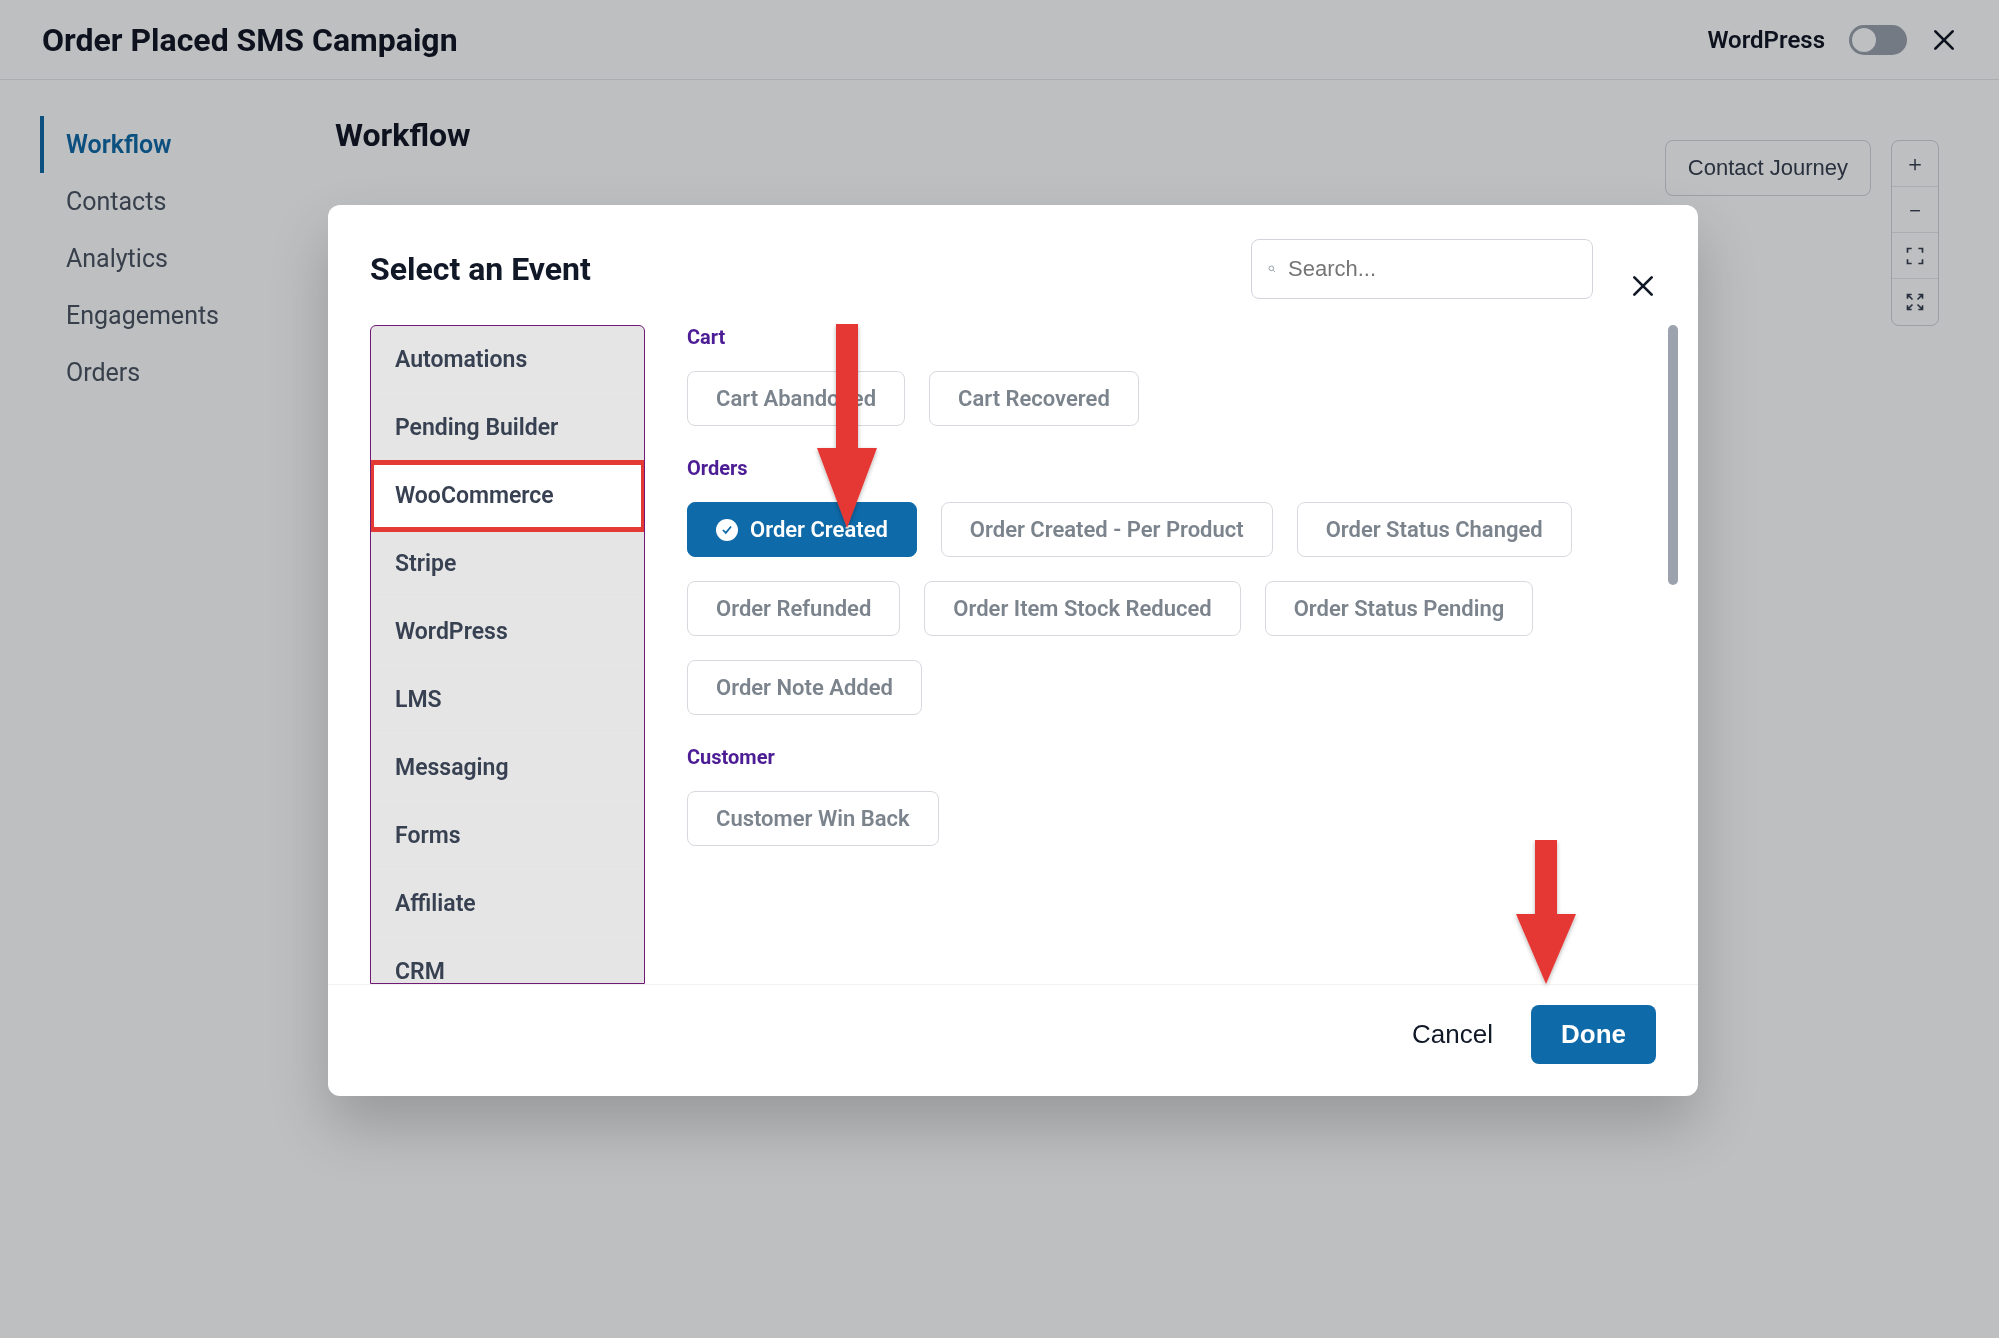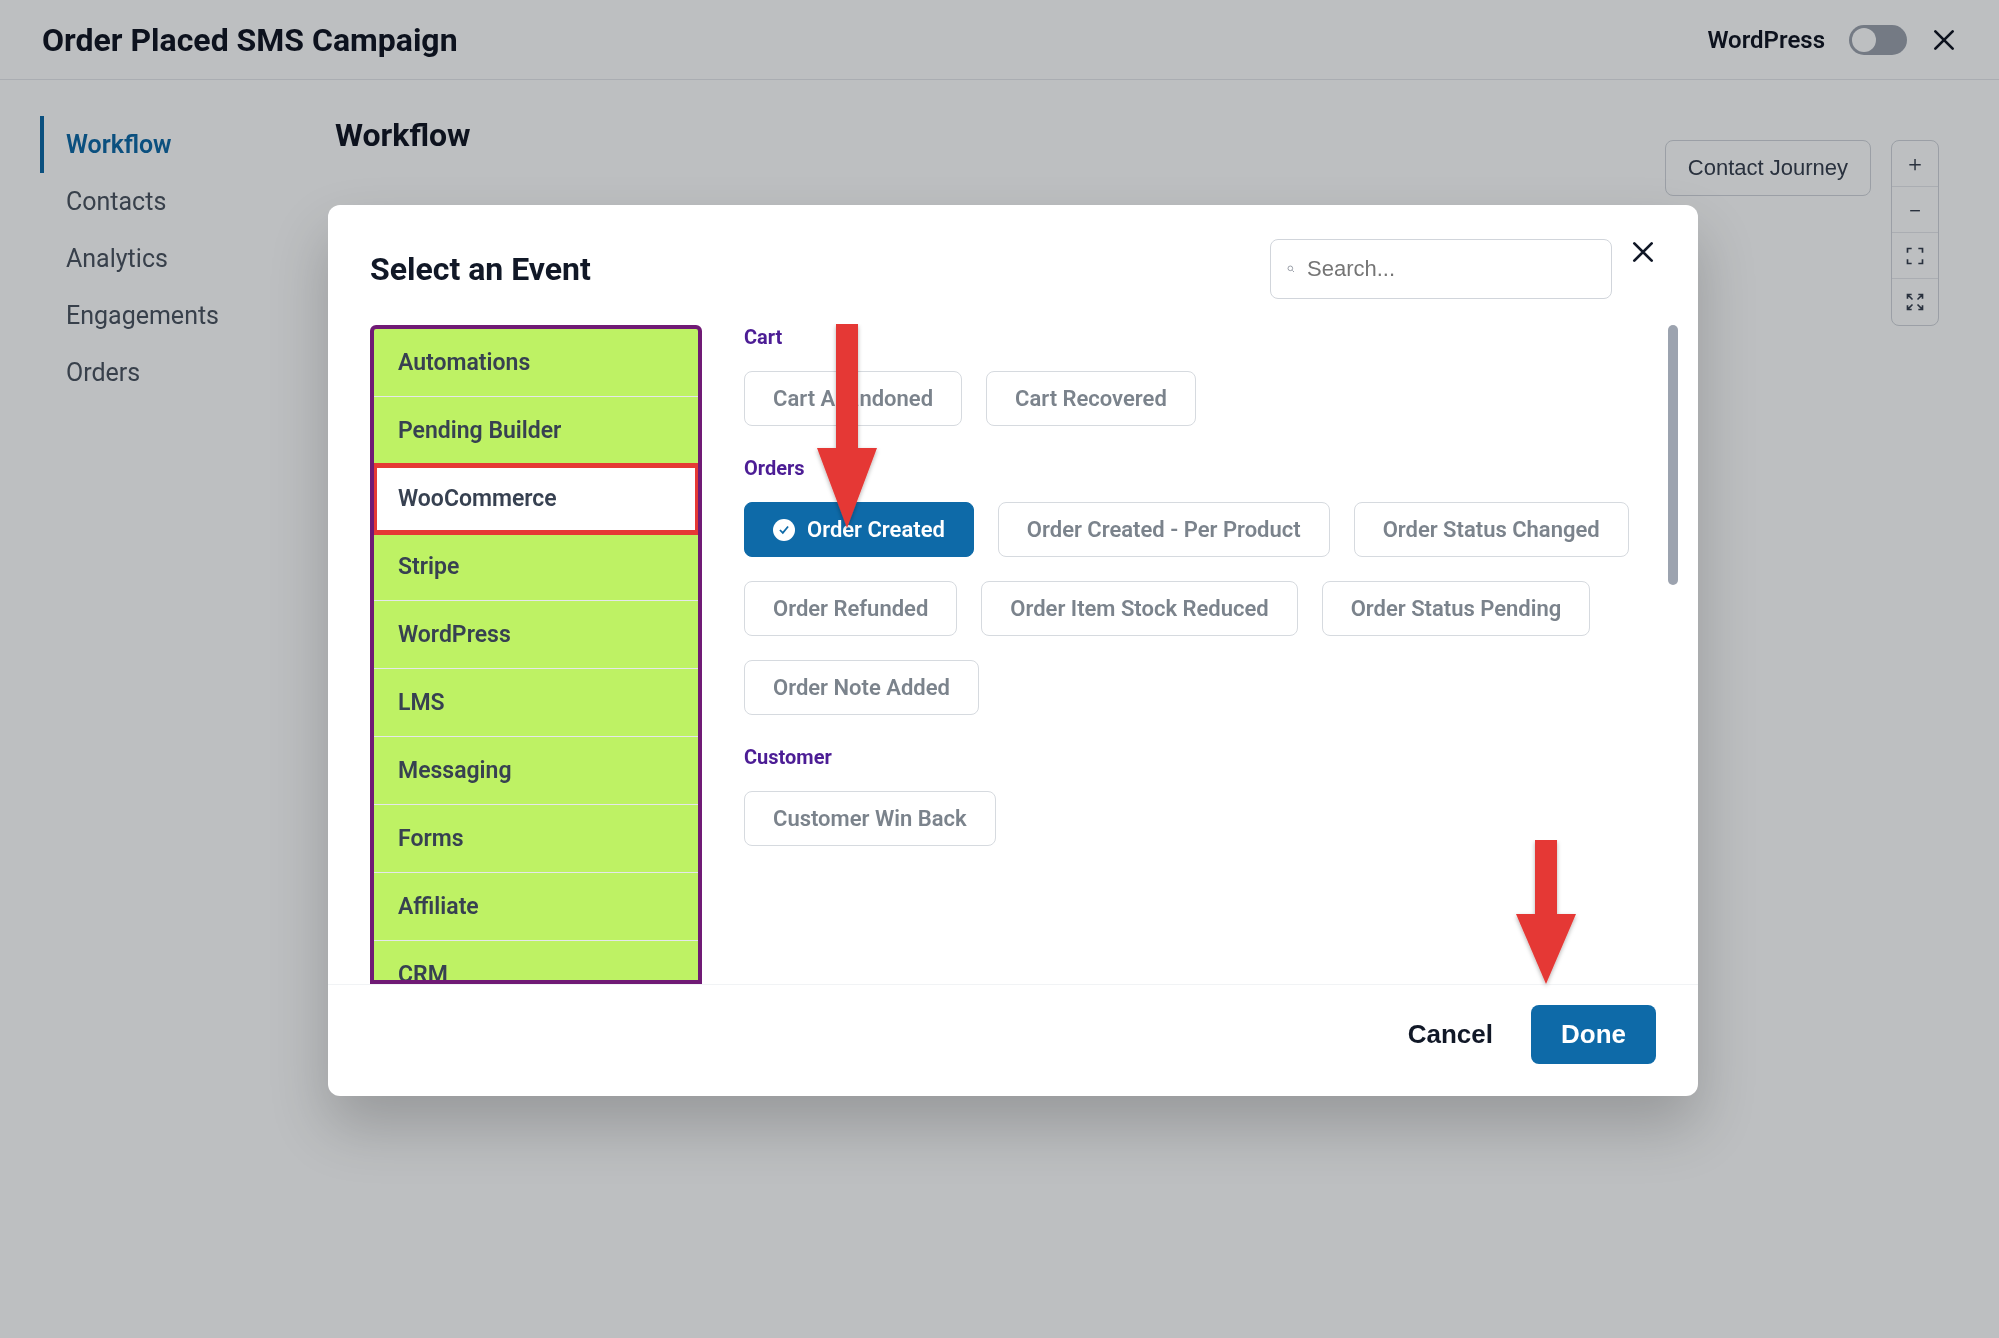--- a/index.html
+++ b/index.html
@@ -34,46 +34,46 @@
   .toolbar { position: absolute; top: 60px; right: 60px; display: flex; align-items: flex-start; gap: 20px; }
   .btn-journey { background: #fff; border: 1px solid #d1d5db; padding: 14px 22px; border-radius: 8px; font-size: 22px; color: #374151; }
   .zoom-stack { background: #fff; border: 1px solid #d1d5db; border-radius: 8px; display: flex; flex-direction: column; }
   .zoom-btn { width: 46px; height: 46px; display: flex; align-items: center; justify-content: center; font-size: 22px; color: #374151; border-bottom: 1px solid #e5e7eb; cursor: pointer; }
   .zoom-btn:last-child { border-bottom: none; }
 
   
   .modal { position: absolute; left: 328px; top: 205px; width: 1370px; height: 891px; background: #fff; border-radius: 12px; box-shadow: 0 30px 60px rgba(0,0,0,0.2); z-index: 5; display: flex; flex-direction: column; overflow: hidden; }
   .modal-header { display: flex; align-items: center; justify-content: space-between; padding: 34px 42px 26px 42px; }
   .modal-title { font-size: 32px; font-weight: 700; color: #111827; }
-  .modal-header-right { display: flex; align-items: flex-start; gap: 18px; }
+  .modal-header-right { display: flex; align-items: flex-end; gap: 37px; }
   .search-box { width: 342px; height: 60px; border: 1px solid #d1d5db; border-radius: 8px; display: flex; align-items: center; padding: 0 16px; }
   .search-box svg { width: 22px; height: 22px; margin-right: 12px; fill: none; stroke: #6b7280; stroke-width: 2; }
   .search-box input { border: none; outline: none; font-size: 22px; color: #374151; flex: 1; background: transparent; }
 
   .modal-body { display: flex; flex: 1; min-height: 0; padding: 0 20px 0 42px; }
-  .cat-list { width: 332px; background: #bef264; border: 4px solid #701a75; border-radius: 6px 6px 0 0; overflow: hidden; align-self: stretch; }
+  .cat-list { width: 275px; background: #e5e5e5; border: 1px solid #701a75; border-radius: 6px 6px 0 0; overflow: hidden; align-self: stretch; }
   .cat-item { padding: 20px 24px; font-size: 23px; font-weight: 600; color: #374151; border-bottom: 1px solid #e5e7eb; cursor: pointer; position: relative; }
   .cat-item.active { background: #fff; }
   .cat-item.highlight { outline: 5px solid #e53935; outline-offset: -3px; z-index: 2; }
 
   .events-pane { flex: 1; padding: 0 12px 0 42px; overflow-y: auto; position: relative; }
   .events-scroll { padding-right: 22px; }
   .section-title { font-size: 20px; font-weight: 700; color: #4c1d95; margin: 10px 0 22px 0; }
   .section-title.first { margin-top: 0; }
   .chip-row { display: flex; flex-wrap: wrap; gap: 24px; margin-bottom: 30px; }
   .chip { border: 1px solid #d6dadf; background: #fff; border-radius: 8px; padding: 14px 28px; font-size: 22px; font-weight: 600; color: #7b838c; cursor: pointer; display: inline-flex; align-items: center; gap: 12px; }
   .chip.selected { background: #0e6aa8; border-color: #0e6aa8; color: #fff; }
   .chip.selected .check { width: 22px; height: 22px; border-radius: 50%; background: #fff; display: inline-flex; align-items: center; justify-content: center; }
   .chip.selected .check svg { width: 14px; height: 14px; stroke: #0e6aa8; stroke-width: 3; fill: none; }
 
   
   .fake-scrollbar { position: absolute; right: 0; top: 0; width: 10px; height: 260px; background: #9ca3af; border-radius: 5px; }
 
   .modal-footer { display: flex; justify-content: flex-end; align-items: center; gap: 38px; padding: 20px 42px 32px 42px; border-top: 1px solid #f1f3f5; }
-  .btn-cancel { font-size: 26px; font-weight: 700; color: #111827; background: none; border: none; cursor: pointer; }
+  .btn-cancel { font-size: 26px; font-weight: 400; color: #111827; background: none; border: none; cursor: pointer; }
   .btn-done { font-size: 26px; font-weight: 600; color: #fff; background: #0e6aa8; border: none; border-radius: 8px; padding: 14px 30px; cursor: pointer; }
 
   
   .arrow { position: absolute; z-index: 8; pointer-events: none; }
 </style>
 </head>
 <body>
 
 <div class="viewport">
 

